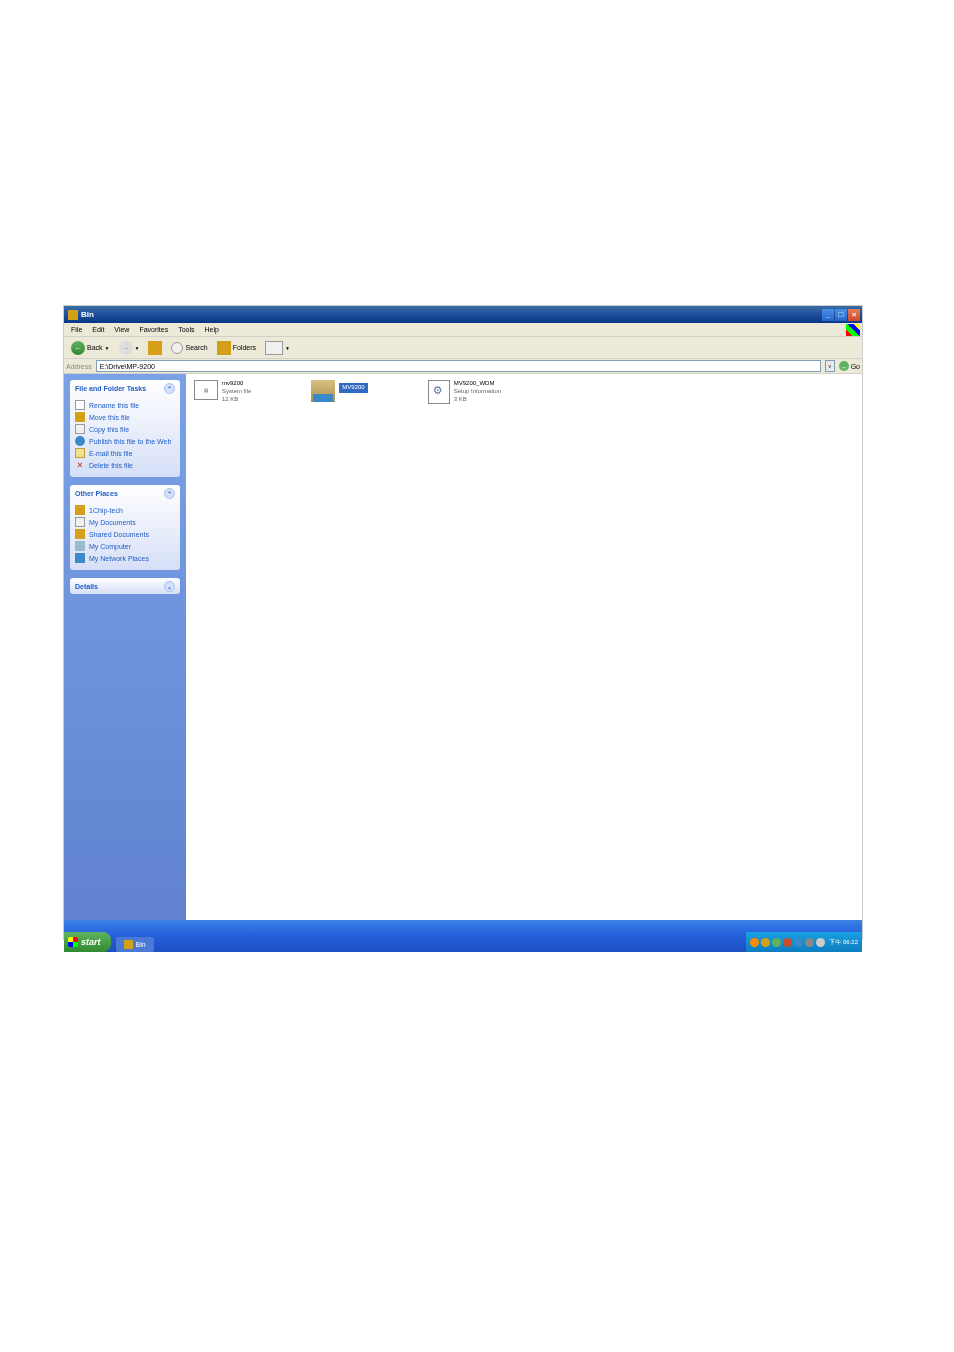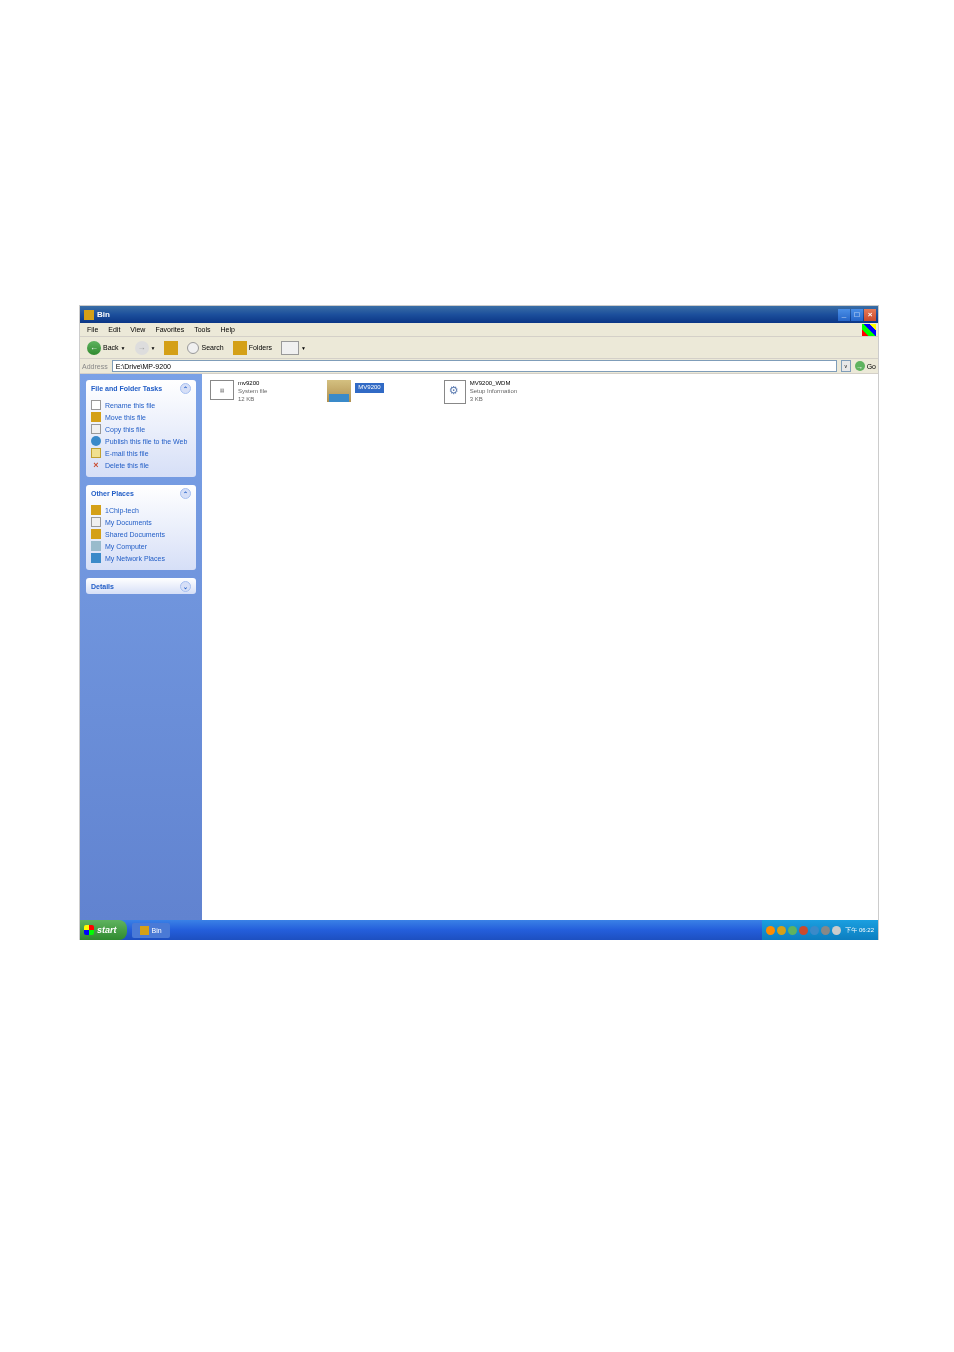--- a/index.html
+++ b/index.html
@@ -6,21 +6,20 @@
 body { background: #fff; width: 954px; height: 1352px; position: relative; }
 
 .screenshot-container {
   position: absolute;
   top: 305px;
   left: 63px;
   width: 800px;
   height: 635px;
   background: #f0abfc;
   border: 1px solid #ccc;
-  margin-left: 16px;
 }
 
 
 .titlebar {
   height: 17px;
   background: linear-gradient(to bottom, #3a6ea5 0%, #1c4f9c 50%, #0b3686 100%);
   display: flex;
   align-items: center;
   padding-left: 4px;
   position: relative;
@@ -181,24 +180,24 @@
   background: #316ac5;
   color: #fff;
   font-size: 6px;
   padding: 1px 3px;
   margin-top: 3px;
   display: inline-block;
 }
 
 
 .taskbar {
-  height: 20px;
+  height: 32px;
   background: linear-gradient(to bottom, #3a81e6 0%, #245edb 50%, #1d4fc0 100%);
   display: flex;
-  align-items: center;
+  align-items: flex-end;
   position: relative;
 }
 .start-btn {
   height: 20px;
   padding: 0 10px 0 4px;
   background: linear-gradient(to bottom, #5fb35f 0%, #2f8a2f 100%);
   border-radius: 0 8px 8px 0;
   color: #fff;
   font-size: 9px;
   font-weight: bold;

